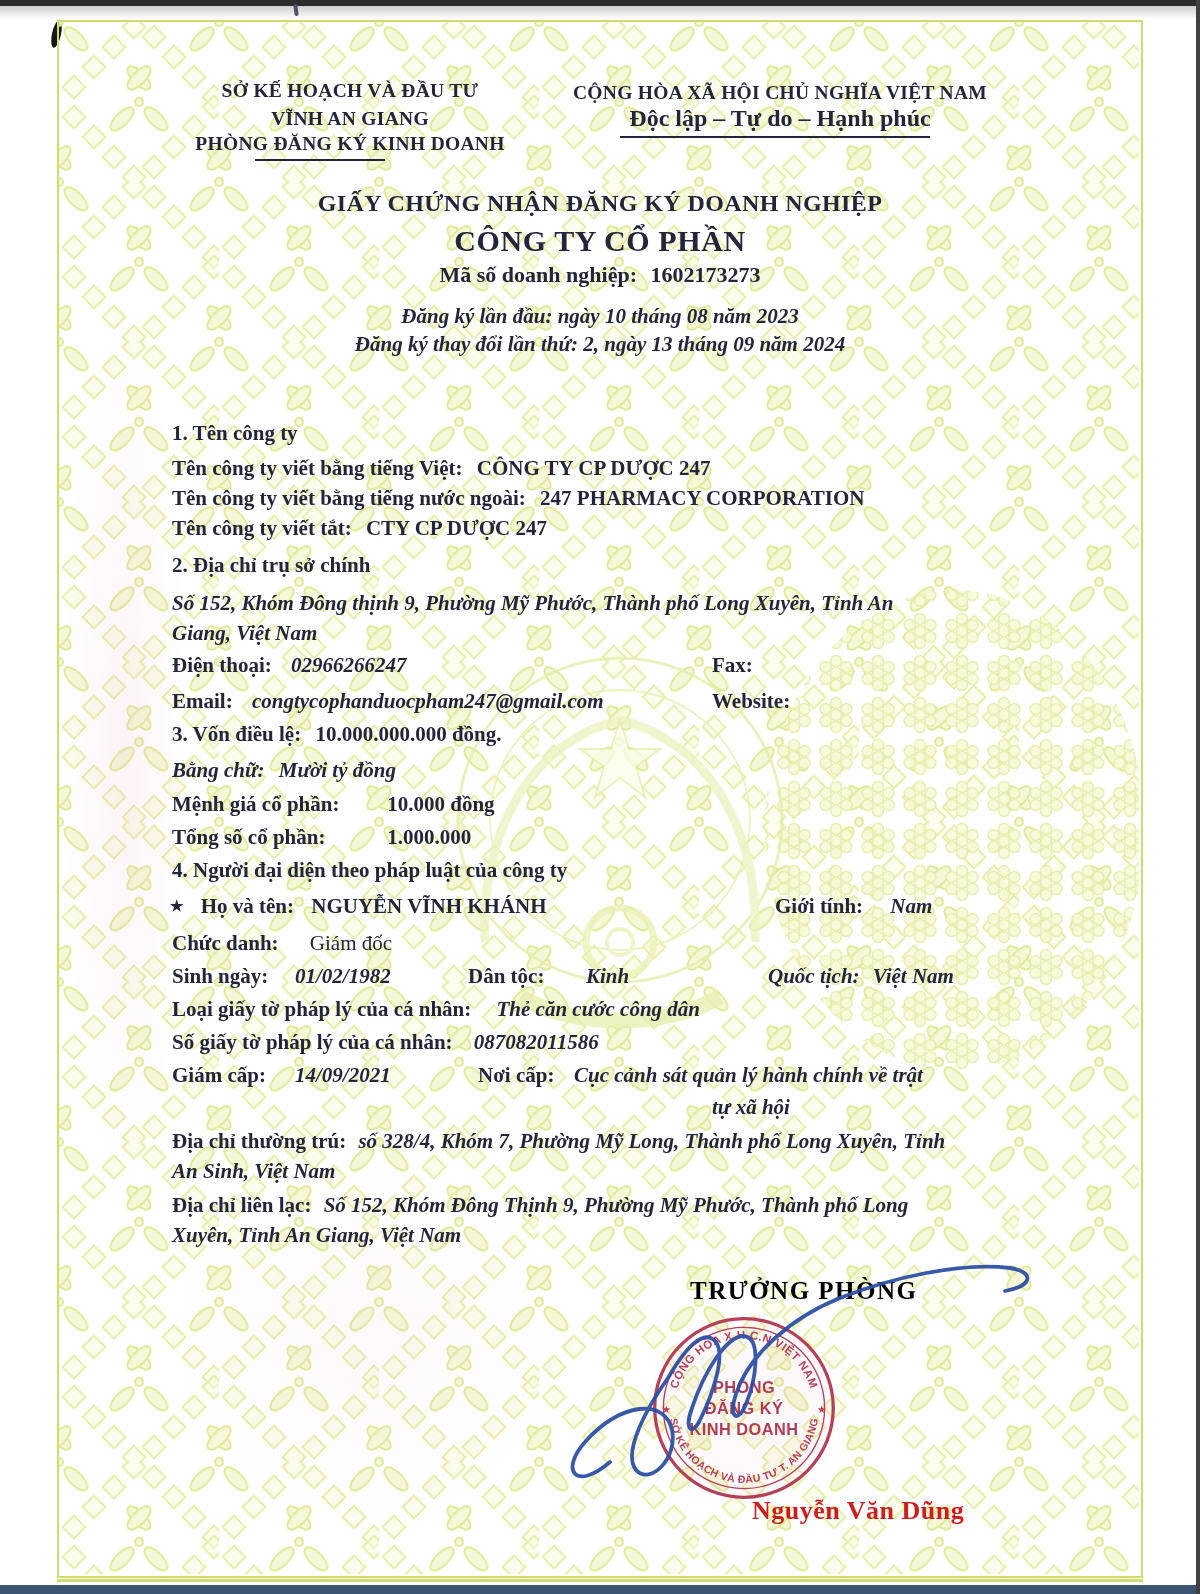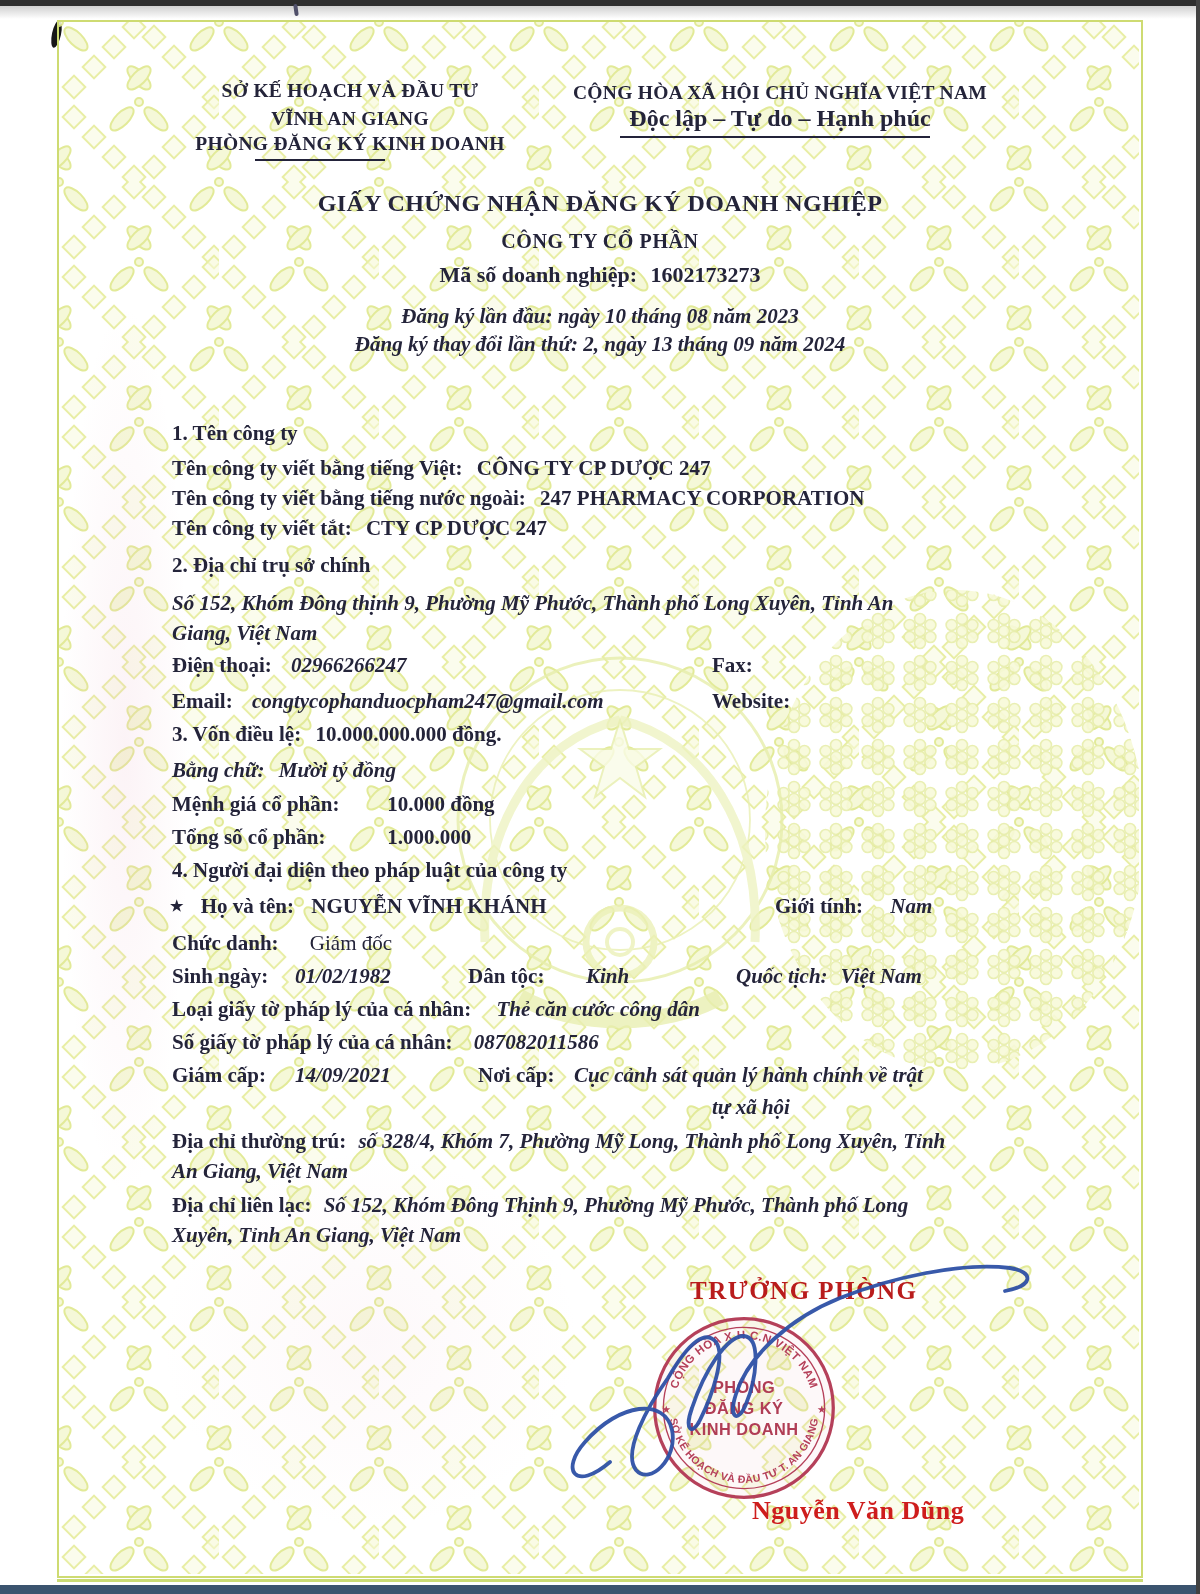--- a/index.html
+++ b/index.html
@@ -17,27 +17,27 @@
   .frame{left:57px;top:20px;width:1082px;height:1554px;border:2px solid #cedb72;}
   .frame2{left:57px;top:1579px;width:1086px;height:3px;background:#cbdb74;}
   .tint{pointer-events:none;}
   
   .ln{position:absolute;white-space:nowrap;font-size:21px;font-weight:700;color:#24243a;line-height:26px;}
   .it{font-style:italic;}
   .rg{font-weight:400;}
   .ctr{left:57px;width:1086px;text-align:center;}
   .hdr{font-size:19.5px;letter-spacing:.3px;}
   .t1{font-size:24px;letter-spacing:.4px;}
-  .t2{font-size:20px;letter-spacing:.6px;}
+  .t2{font-size:30px;letter-spacing:.6px;}
   .t3{font-size:22px;}
   .reg{font-size:21px;}
   .rule{position:absolute;background:#23233a;height:2px;}
   .lblw{display:inline-block;width:210px;}
   .star-bullet{font-size:15px;vertical-align:2px;}
-  .sign-title{font-size:25px;letter-spacing:1.5px;color:#b91c1c;}
+  .sign-title{font-size:25px;letter-spacing:1.5px;color:#000000;}
   .sign-name{font-size:26px;color:#ce1d1d;letter-spacing:.5px;}
 </style>
 </head>
 <body>
 
 <div class="abs top-bar"></div>
 <div class="abs top-fade"></div>
 <div class="abs bottom-bar"></div>
 <div class="abs right-edge"></div>
 <div class="abs blob"></div>
@@ -186,42 +186,42 @@
   <span class="it" style="margin-left:22px;">Nam</span>
 </div>
 <div class="ln" style="left:172px;top:930px;">
   <span>Chức danh:</span>
   <span class="rg" style="margin-left:26px;">Giám đốc</span>
 </div>
 <div class="ln" style="left:172px;top:963px;">Sinh ngày:</div>
 <div class="ln it" style="left:295px;top:963px;">01/02/1982</div>
 <div class="ln" style="left:468px;top:963px;">Dân tộc:</div>
 <div class="ln it" style="left:586px;top:963px;">Kinh</div>
-<div class="ln" style="left:736px;top:963px;">
+<div class="ln" style="left:768px;top:963px;">
   <span class="it">Quốc tịch:</span>
   <span class="it" style="margin-left:8px;">Việt Nam</span>
 </div>
 <div class="ln" style="left:172px;top:996px;">
   <span>Loại giấy tờ pháp lý của cá nhân:</span>
   <span class="it" style="margin-left:20px;">Thẻ căn cước công dân</span>
 </div>
 <div class="ln" style="left:172px;top:1029px;">
   <span>Số giấy tờ pháp lý của cá nhân:</span>
   <span class="it" style="margin-left:16px;">087082011586</span>
 </div>
 <div class="ln" style="left:172px;top:1062px;">Giám cấp:</div>
 <div class="ln it" style="left:295px;top:1062px;">14/09/2021</div>
 <div class="ln" style="left:478px;top:1062px;">Nơi cấp:</div>
 <div class="ln it" style="left:574px;top:1062px;">Cục cảnh sát quản lý hành chính về trật</div>
 <div class="ln it" style="left:712px;top:1094px;">tự xã hội</div>
 <div class="ln" style="left:172px;top:1128px;">
   <span>Địa chỉ thường trú:</span>
   <span class="it" style="margin-left:7px;">số 328/4, Khóm 7, Phường Mỹ Long, Thành phố Long Xuyên, Tỉnh</span>
 </div>
-<div class="ln it" style="left:172px;top:1158px;">An Giang, Việt Nam</div>
+<div class="ln it" style="left:172px;top:1158px;">An Sinh, Việt Nam</div>
 <div class="ln" style="left:172px;top:1192px;">
   <span>Địa chỉ liên lạc:</span>
   <span class="it" style="margin-left:7px;">Số 152, Khóm Đông Thịnh 9, Phường Mỹ Phước, Thành phố Long</span>
 </div>
 <div class="ln it" style="left:172px;top:1222px;">Xuyên, Tỉnh An Giang, Việt Nam</div>
 
 <div class="ln sign-title" style="left:690px;top:1278px;">TRƯỞNG PHÒNG</div>
 
 <svg class="abs" style="left:648px;top:1312px;" width="192" height="192" viewBox="0 0 200 200">
   <defs>

